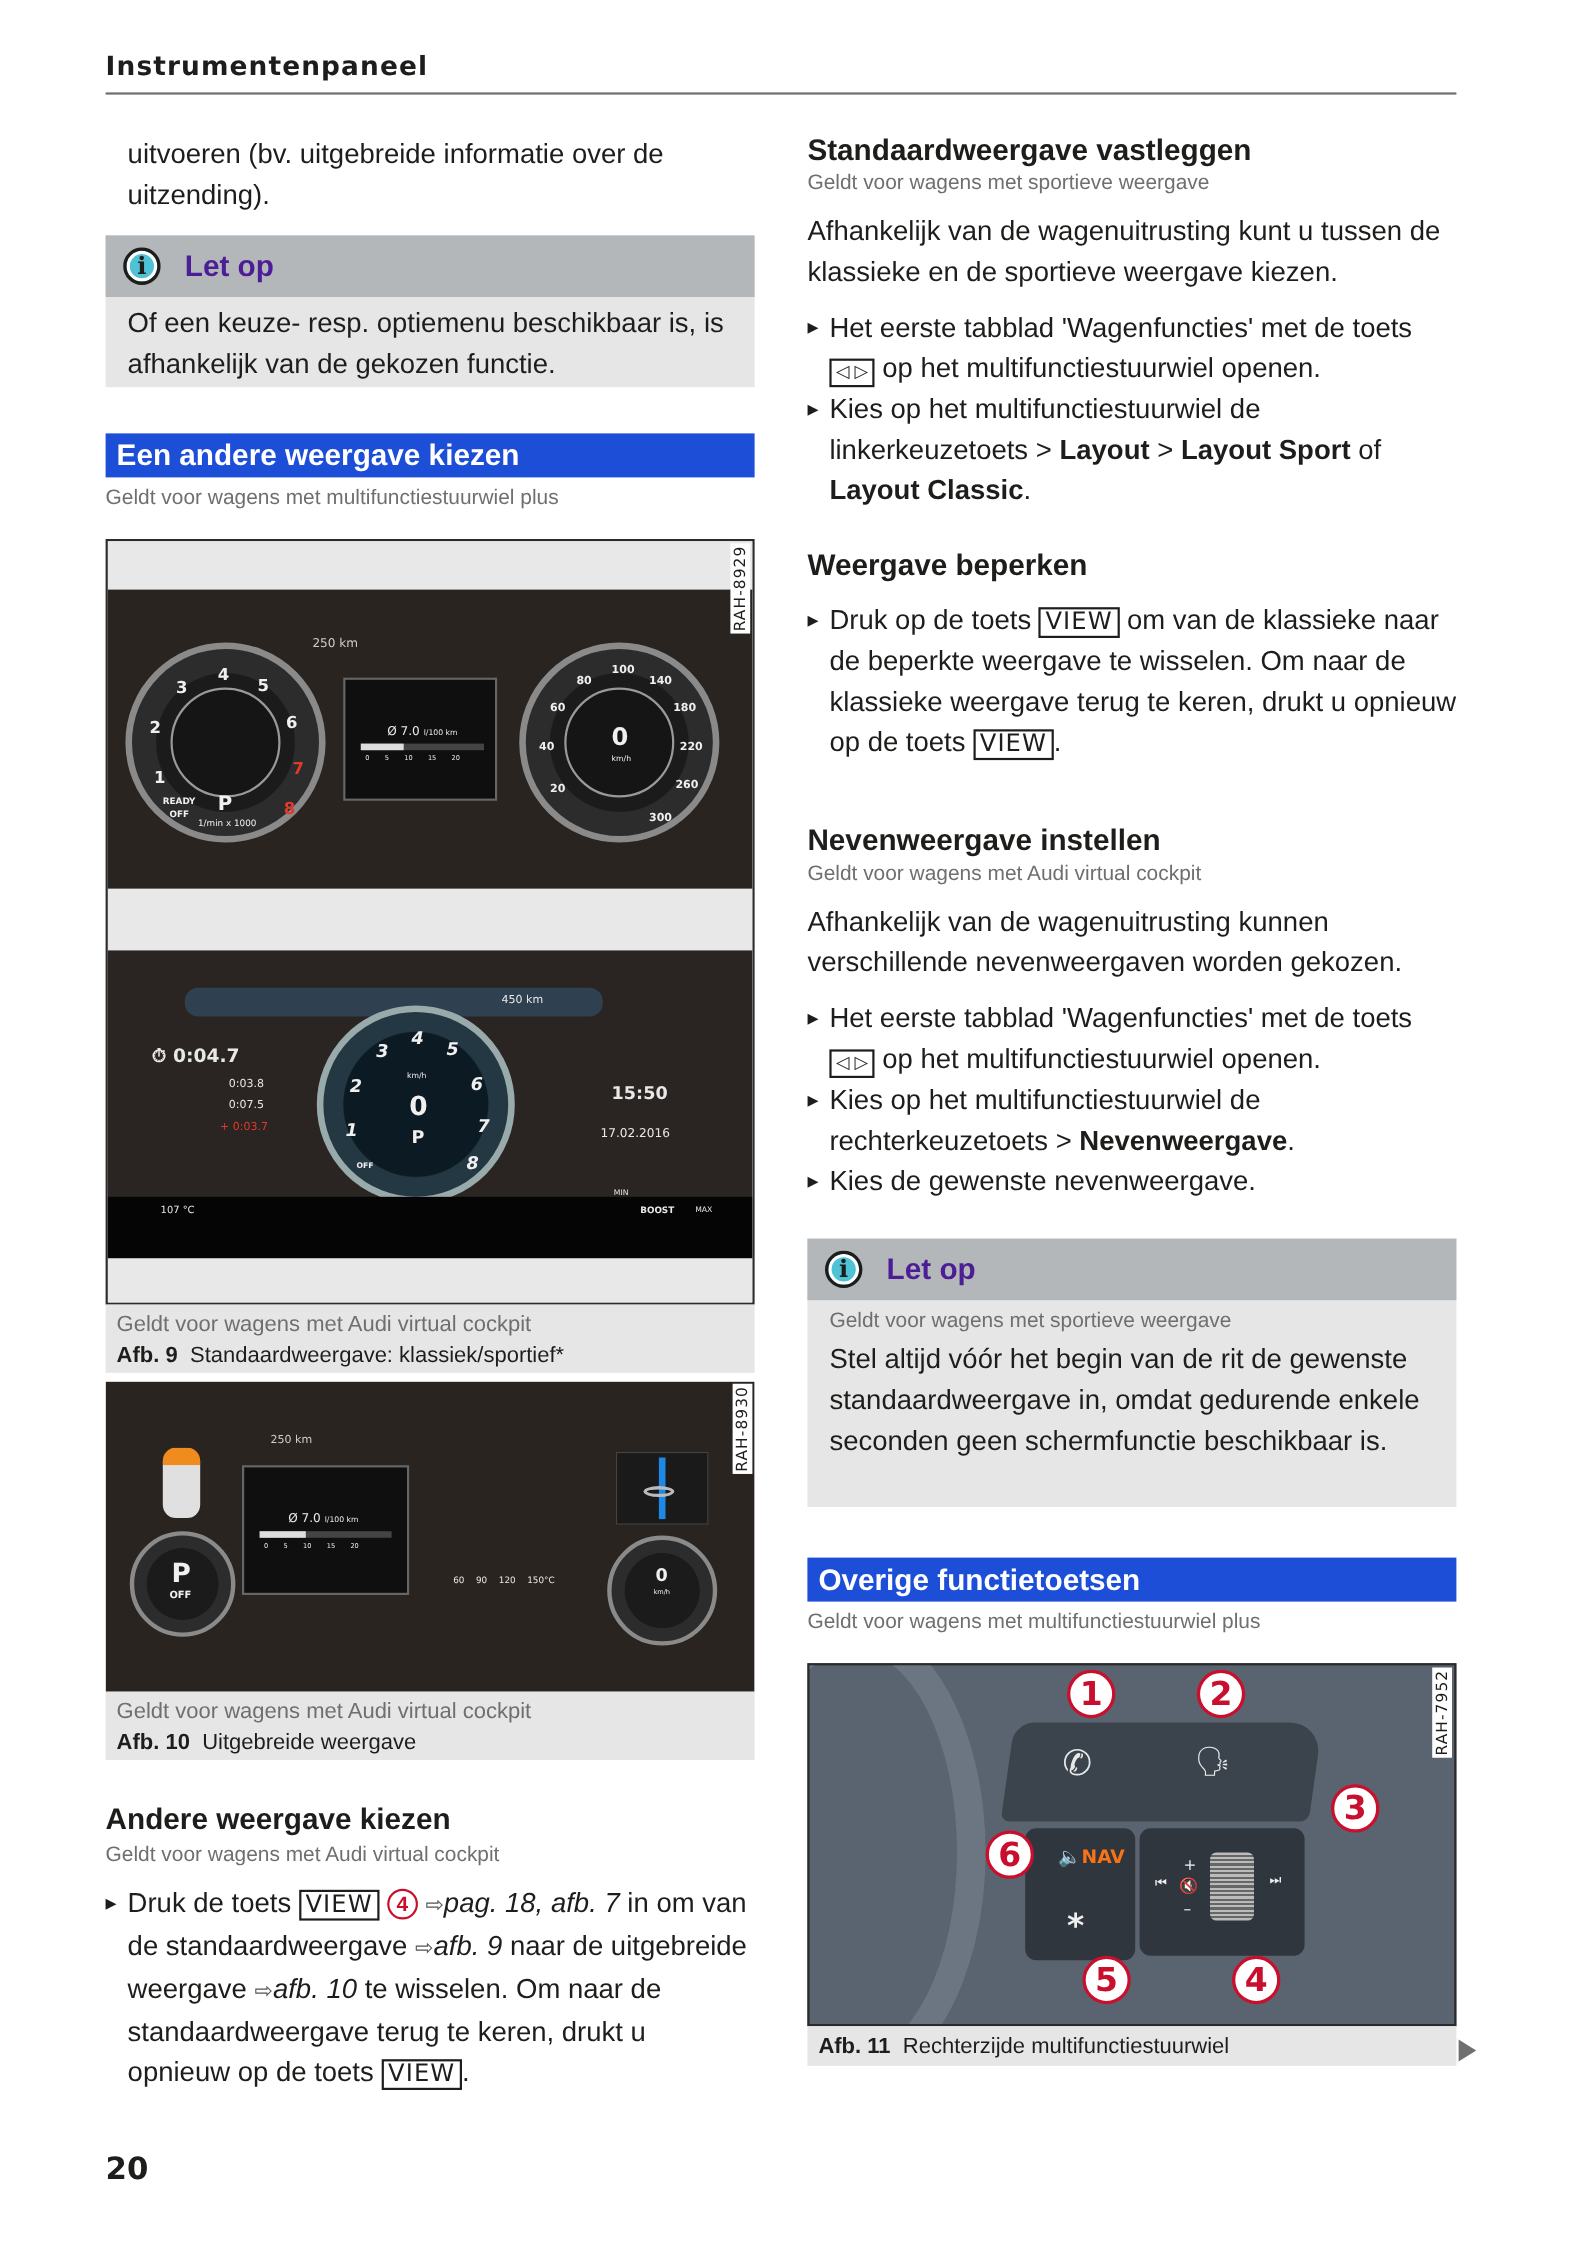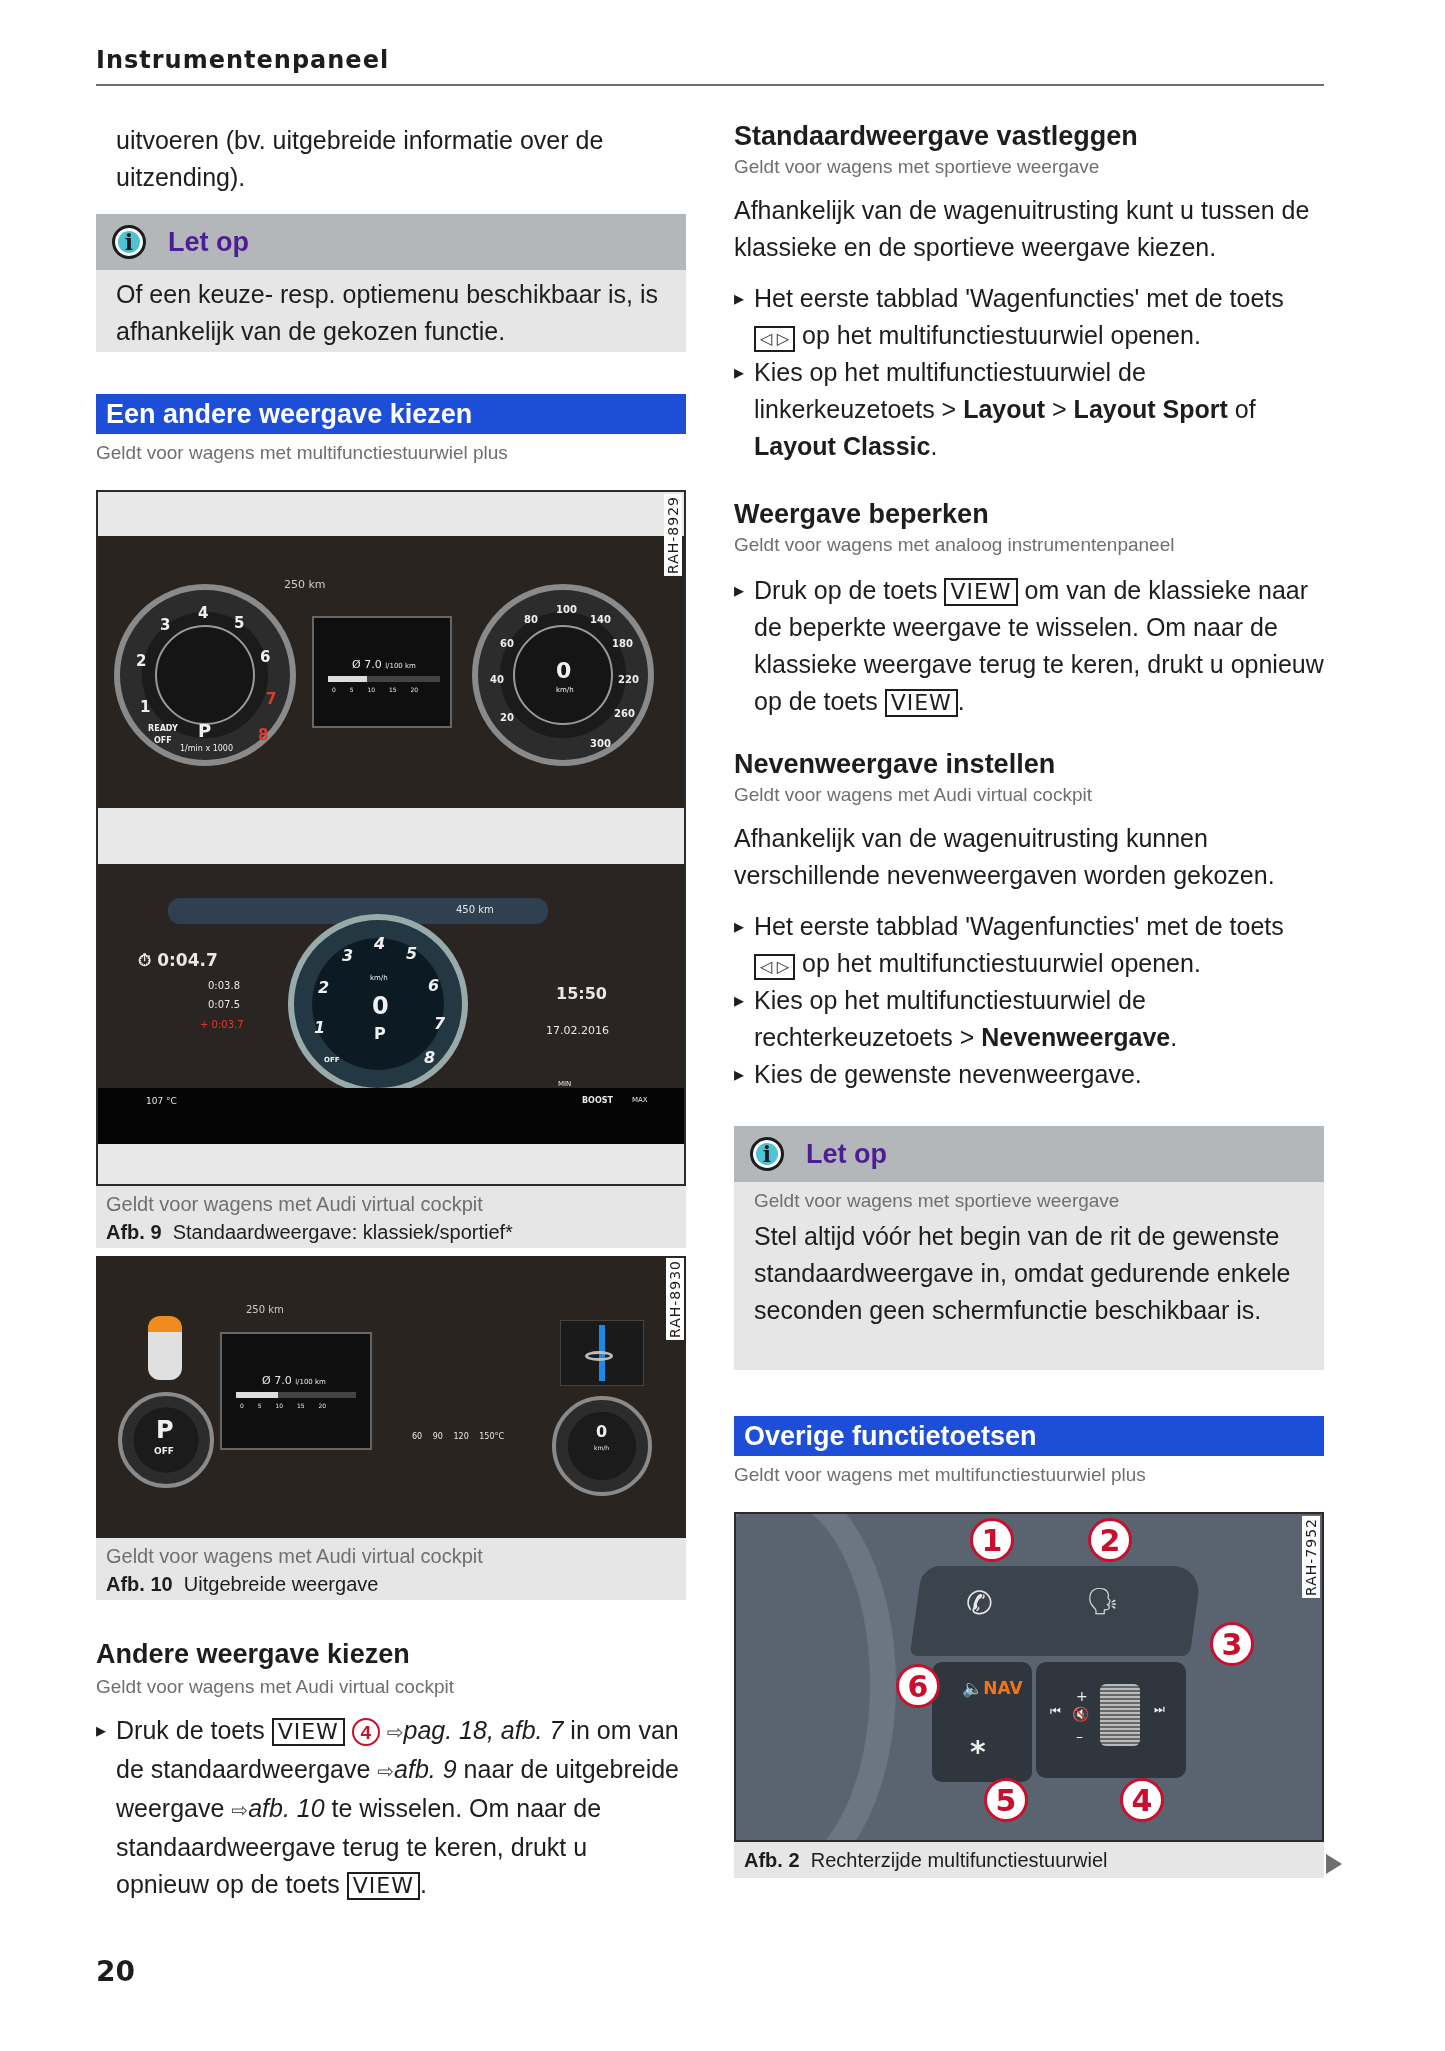--- a/index.html
+++ b/index.html
@@ -211,21 +211,20 @@
   <div class="sub">Geldt voor wagens met sportieve weergave</div>
   <p class="body-text" style="margin-top:12px;">Afhankelijk van de wagenuitrusting kunt u tussen de klassieke en de sportieve weergave kiezen.</p>
   <ul class="bullets" style="margin-top:14px;">
     <li><span>Het eerste tabblad 'Wagenfuncties' met de toets </span><span class="key-arrows">◁ ▷</span><span> op het multifunctiestuurwiel openen.</span></li>
     <li><span>Kies op het multifunctiestuurwiel de linkerkeuzetoets &gt; </span><b>Layout</b><span> &gt; </span><b>Layout Sport</b><span> of </span><b>Layout Classic</b><span>.</span></li>
   </ul>
 </div>
 
 <div class="col col-right" style="top:496px;">
   <div class="h2">Weergave beperken</div>
-  <div class="sub">Geldt voor wagens met analoog instrumentenpaneel</div>
   <ul class="bullets" style="margin-top:14px;">
     <li><span>Druk op de toets </span><span class="key">VIEW</span><span> om van de klassieke naar de beperkte weergave te wisselen. Om naar de klassieke weergave terug te keren, drukt u opnieuw op de toets </span><span class="key">VIEW</span><span>.</span></li>
   </ul>
 </div>
 
 <div class="col col-right" style="top:746px;">
   <div class="h2">Nevenweergave instellen</div>
   <div class="sub">Geldt voor wagens met Audi virtual cockpit</div>
   <p class="body-text" style="margin-top:12px;">Afhankelijk van de wagenuitrusting kunnen verschillende nevenweergaven worden gekozen.</p>
   <ul class="bullets" style="margin-top:14px;">
@@ -270,15 +269,15 @@
   </div>
   <div class="callout" style="left:234px;top:4px;">1</div>
   <div class="callout" style="left:352px;top:4px;">2</div>
   <div class="callout" style="left:474px;top:108px;">3</div>
   <div class="callout" style="left:384px;top:264px;">4</div>
   <div class="callout" style="left:248px;top:264px;">5</div>
   <div class="callout" style="left:160px;top:150px;">6</div>
   <div class="fig-id">RAH-7952</div>
 </div>
 <div class="caption-box" style="left:734px;top:1842px;width:590px;height:36px;">
-  <div class="cap"><b>Afb. 2</b>&nbsp; <span>Rechterzijde multifunctiestuurwiel</span></div>
+  <div class="cap"><b>Afb. 11</b>&nbsp; <span>Rechterzijde multifunctiestuurwiel</span></div>
 </div>
 <div class="next-arrow"></div>
 
 </body></html>

